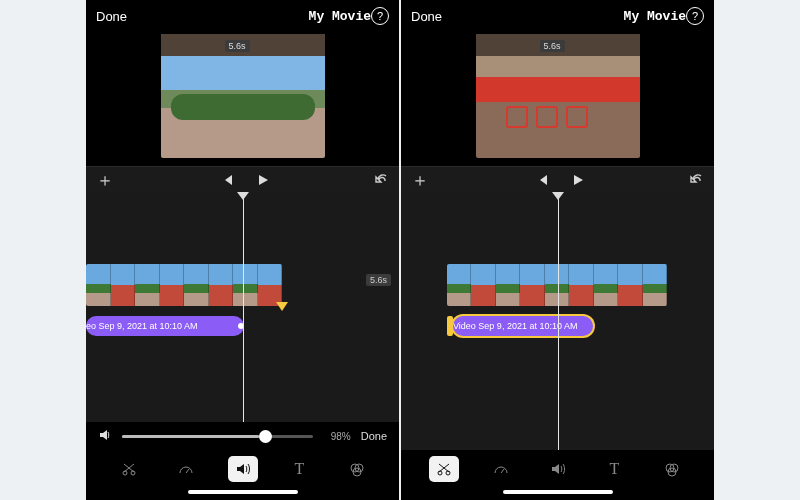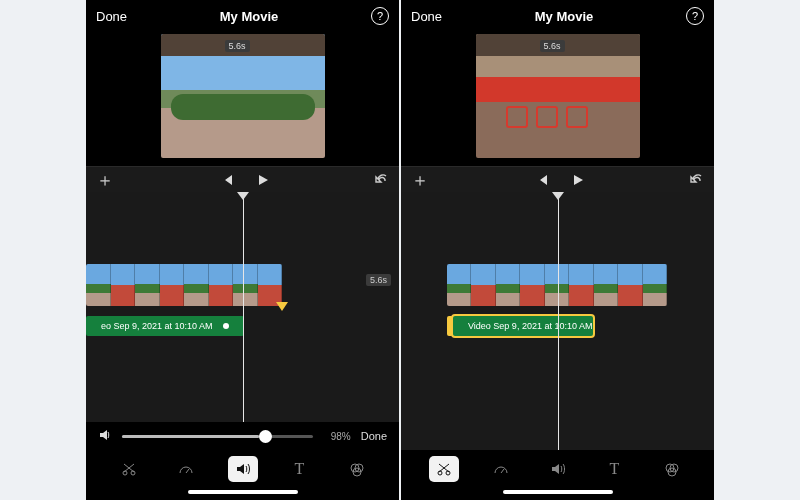--- a/index.html
+++ b/index.html
@@ -3,21 +3,21 @@
 <meta charset="utf-8">
 <style>
   * { box-sizing: border-box; margin: 0; padding: 0; }
   html, body { width: 800px; height: 500px; background: #f0f0f0; font-family: -apple-system, Helvetica, Arial, sans-serif; }
   .page { width: 800px; height: 500px; background: #eef1f4; display: flex; }
   .pad-l { width: 86px; } .pad-r { width: 86px; }
   .phones { flex: 1; display: flex; gap: 2px; }
   .phone { flex: 1; background: #000; position: relative; display: flex; flex-direction: column; }
   
   .topbar { height: 32px; display: flex; align-items: center; padding: 0 10px; color: #fff; font-size: 13px; }
-  .topbar .title { flex: 1; text-align: center; font-weight: 600; }
+  .topbar .title { flex: 1; text-align: right; font-weight: 600; font-family: Liberation Mono, monospace; }
   .help { width: 18px; height: 18px; border: 1.2px solid #fff; border-radius: 50%; display: flex; align-items: center; justify-content: center; font-size: 11px; color: #fff; }
   
   .preview { display: flex; justify-content: center; padding: 2px 0 8px; }
   .thumb { position: relative; width: 164px; height: 124px; background: linear-gradient(#7fb6e6 45%, #6f8a5a 45% 60%, #b59a8a 60%); border-radius: 2px; overflow: hidden; }
   .thumb.alt { background: linear-gradient(#a89078 35%, #d2382b 35% 55%, #8a6b5a 55%); }
   .thumb .roof { position:absolute; top:0; left:0; right:0; height:22px; background:#514237; }
   .thumb .bushes { position:absolute; bottom:38px; left:10px; right:10px; height:26px; background:#3e6b32; border-radius:12px; filter:blur(.5px); }
   .thumb .chair { position:absolute; bottom:30px; width:22px; height:22px; border:2px solid #d63a2e; border-radius:3px; }
   .thumb .chair.c1{left:30px;} .thumb .chair.c2{left:60px;} .thumb .chair.c3{left:90px;}
   .dur-badge { position: absolute; top: 6px; left: 64px; background: #3b3b3b; color: #ddd; font-size: 9px; padding: 1px 4px; border-radius: 2px; }
@@ -29,21 +29,21 @@
   .ic { width:14px; height:14px; display:inline-block; }
   
   .timeline { flex: 1; background: #1a1a1a; position: relative; overflow: hidden; }
   .playhead-top { position:absolute; top:0; left:calc(50% - 6px); width:0; height:0; border-left:6px solid transparent; border-right:6px solid transparent; border-top:8px solid #ddd; z-index:5;}
   .playhead { position: absolute; top: 0; bottom: 0; width: 1.5px; background: #e6e6e6; left: 50%; z-index:4; }
   .clip { position: absolute; top: 72px; height: 42px; border-radius: 2px; overflow: hidden; display:flex; }
   .clip .frame { flex:1; background: linear-gradient(#6aa8e0 50%, #c24a3a 50%); border-right:1px solid rgba(0,0,0,.25); }
   .clip .frame:nth-child(odd){ background: linear-gradient(#6aa8e0 48%, #3e7a36 48% 70%, #b59a8a 70%);}
   .clip-dur { position:absolute; top:82px; right:8px; background:#3b3b3b; color:#ccc; font-size:9px; padding:1px 4px; border-radius:2px; }
   .trim-marker { position:absolute; top:110px; width:0; height:0; border-left:6px solid transparent; border-right:6px solid transparent; border-top:9px solid #f7c93f; }
-  .audioclip { position: absolute; top: 124px; height: 20px; background: #15803d; color: #fff; font-size: 9px; display: flex; align-items: center; padding: 0 15px; border-radius:2px; white-space: nowrap; overflow:hidden; }
+  .audioclip { position: absolute; top: 124px; height: 20px; background: #8b5cf6; color: #fff; font-size: 9px; display: flex; align-items: center; padding: 0 0; border-radius:10px; white-space: nowrap; overflow:hidden; }
   .audioclip.sel { box-shadow: 0 0 0 2px #f7c93f; }
   .audioclip .vol-dot{ width:6px;height:6px;background:#fff;border-radius:50%;margin-left:auto;}
   .audio-handle{ position:absolute; top:124px; width:6px; height:20px; background:#f7c93f; border-radius:2px;}
   
   .volrow { height: 28px; display: flex; align-items: center; padding: 0 12px; gap: 10px; color: #ccc; font-size: 11px; }
   .volrow .slider { flex: 1; height: 3px; background: #555; position: relative; border-radius: 2px; }
   .volrow .slider .fill { position:absolute; left:0; top:0; bottom:0; width:72%; background:#bbb; border-radius:2px;}
   .volrow .slider .knob { position: absolute; top: -5px; width: 13px; height: 13px; background: #fff; border-radius: 50%; }
   .volrow .pct { font-size:10px; color:#aaa;margin-left:8px;}
   .volrow .trim { color:#ddd; }

